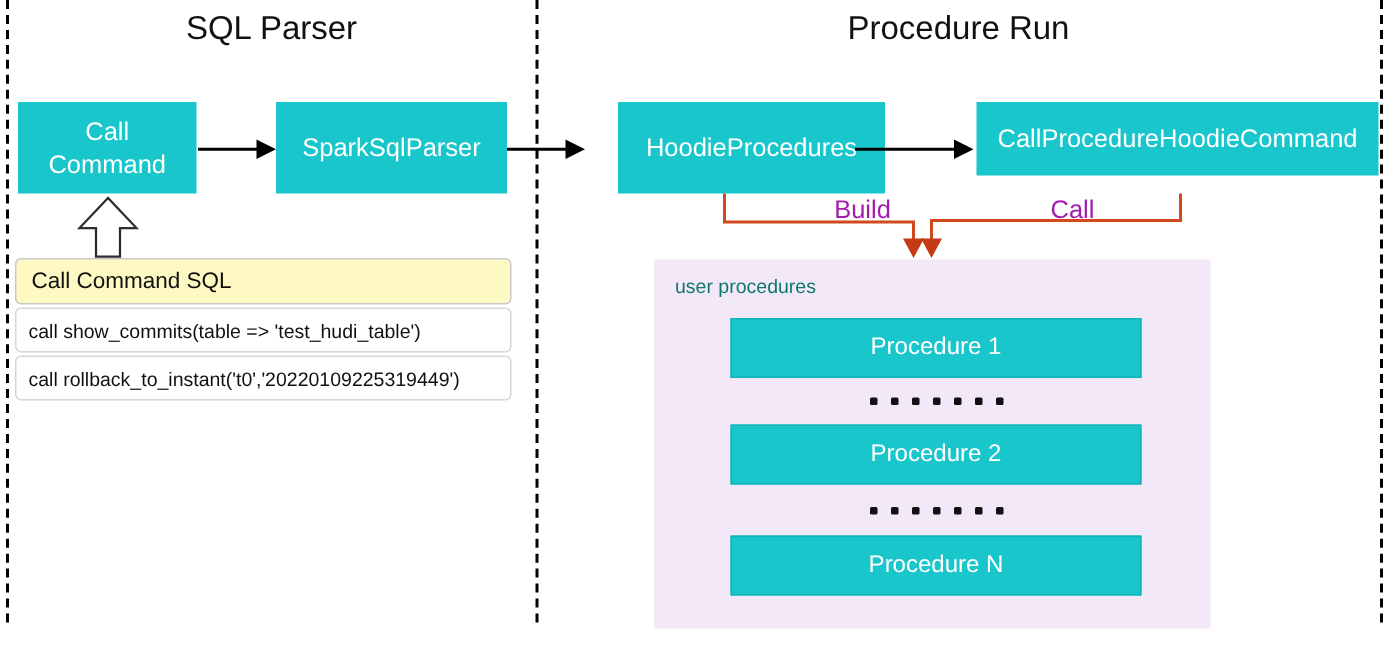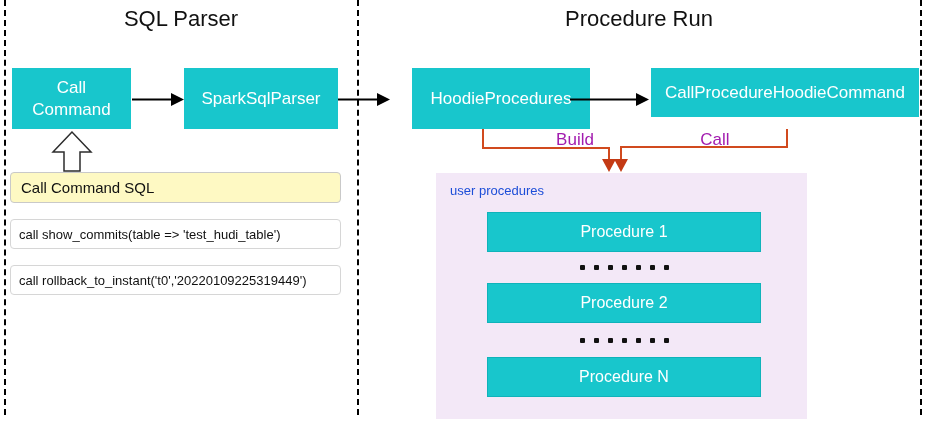--- a/index.html
+++ b/index.html
@@ -26,28 +26,28 @@
   
   .sql-panel{position:absolute;left:10px;top:172px;width:331px;}
   .sql-header{
     box-sizing:border-box;height:31px;background:#fef9c3;border:1px solid #c9c9c9;
     border-radius:4px;display:flex;align-items:center;padding:0 10px;
     font-size:15px;color:#111;
   }
   .sql-row{
     box-sizing:border-box;height:30px;background:#fff;border:1px solid #d6d6d6;
     border-radius:4px;display:flex;align-items:center;padding:0 8px;
-    font-size:13px;color:#111;margin-top:16px;white-space:nowrap;overflow:hidden;
+    font-size:13px;color:#111;margin-top:2px;white-space:nowrap;overflow:hidden;
   }
   
   .proc-panel{
     position:absolute;left:436px;top:173px;width:371px;height:246px;
     background:var(--panel-purple,#f3e8f7);
   }
-  .proc-panel-label{position:absolute;left:14px;top:10px;font-size:13px;color:#1d4ed8;}
+  .proc-panel-label{position:absolute;left:14px;top:10px;font-size:13px;color:#0f766e;}
   .proc-box{
     position:absolute;left:51px;width:274px;height:40px;
     background:var(--node-teal,#18c6cc);border:1px solid #0fb3ba;box-sizing:border-box;
     color:#fff;font-size:16px;display:flex;align-items:center;justify-content:center;
   }
   .dots-row{
     position:absolute;left:51px;width:274px;height:10px;
     display:flex;align-items:center;justify-content:center;gap:9px;
   }
   .dots-row i{display:block;width:5px;height:5px;background:#111;border-radius:1px;}

